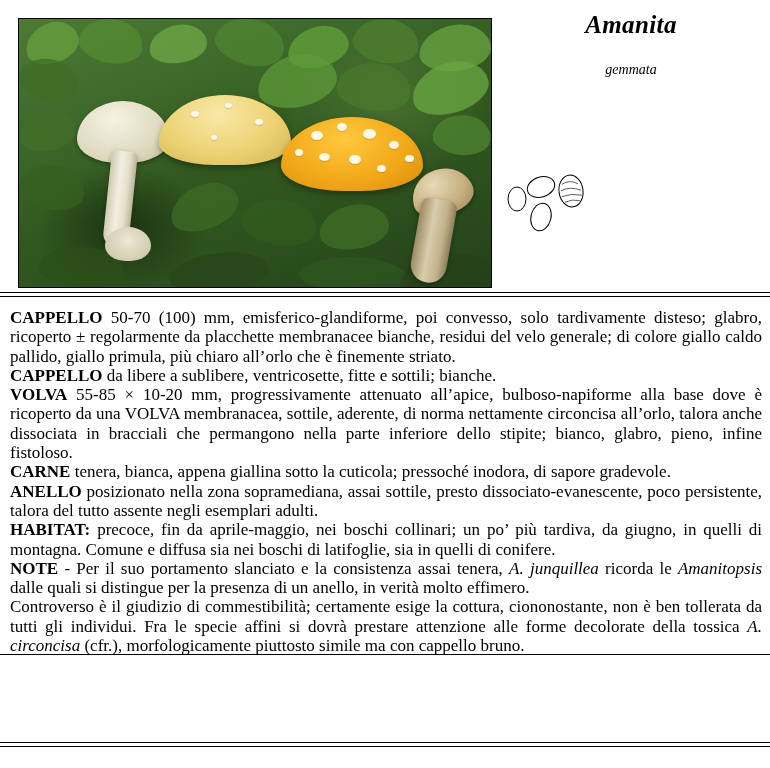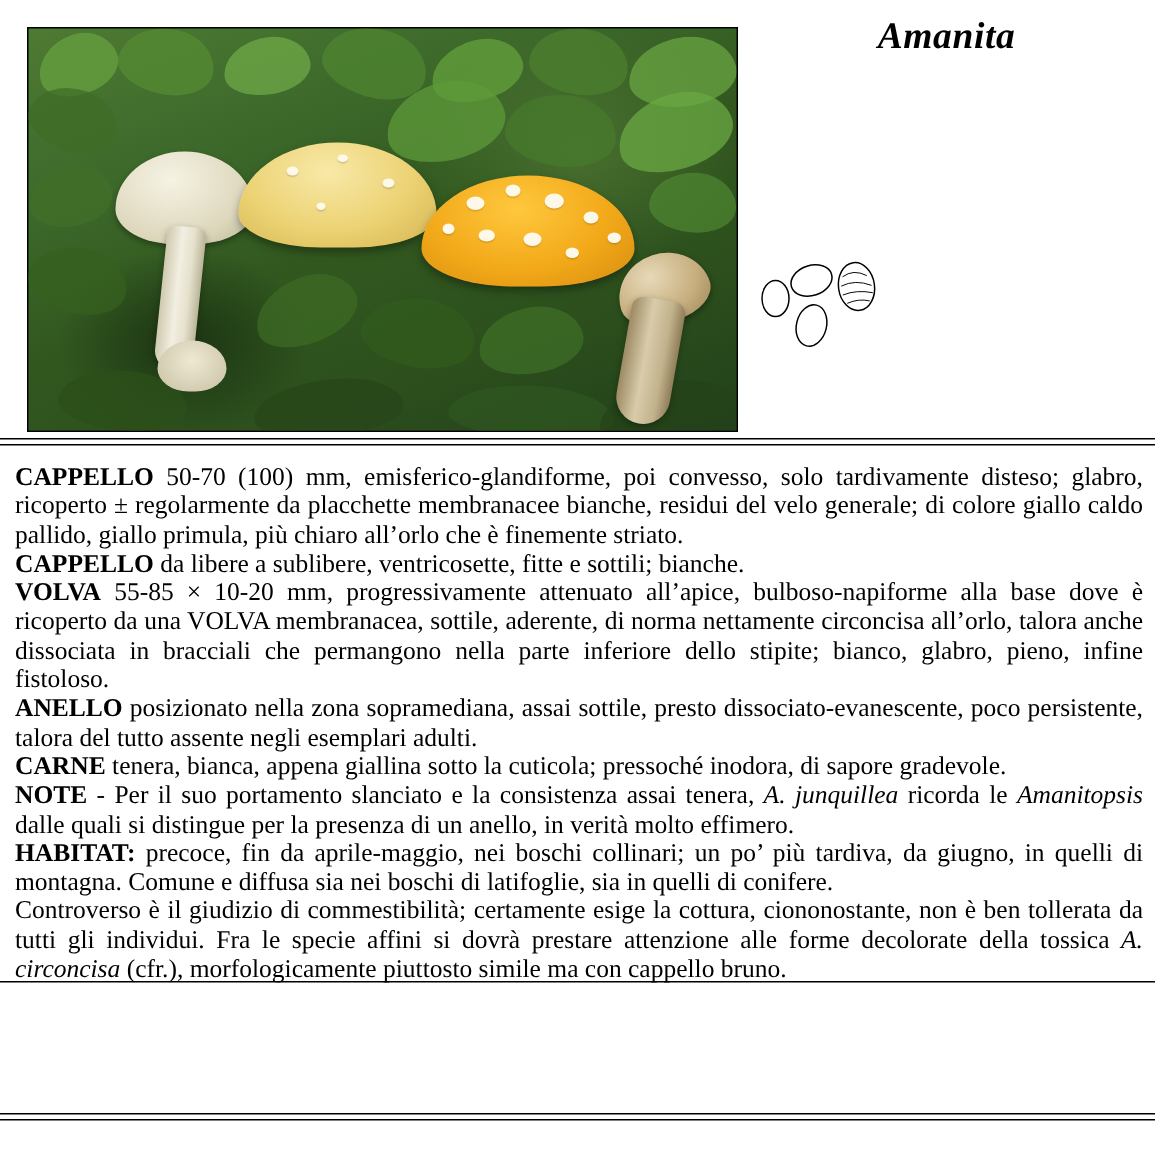--- a/index.html
+++ b/index.html
@@ -292,20 +292,21 @@
         <div class="spot" style="left:276px; top:130px; width:8px; height:7px;"></div>
         <div class="spot" style="left:386px; top:136px; width:9px; height:7px;"></div>
 
         <div class="cap-brown"></div>
         <div class="stem-brown"></div>
       </div>
     </div>
 
     <div class="title-block">
       <div class="genus">Amanita</div>
+      <div class="subtitle">gemmata</div>
     </div>
 
     <div class="spores">
       <svg width="120" height="80" viewBox="0 0 120 80">
         <ellipse cx="12" cy="34" rx="9" ry="12" fill="none" stroke="#000" stroke-width="1"></ellipse>
         <ellipse cx="36" cy="22" rx="14" ry="10" fill="none" stroke="#000" stroke-width="1" transform="rotate(-18 36 22)"></ellipse>
         <ellipse cx="36" cy="52" rx="10" ry="14" fill="none" stroke="#000" stroke-width="1" transform="rotate(14 36 52)"></ellipse>
         <ellipse cx="66" cy="26" rx="12" ry="16" fill="none" stroke="#000" stroke-width="1" transform="rotate(-8 66 26)"></ellipse>
         <g transform="rotate(-10 66 26)">
           <path d="M58 18 q8 -4 16 2" fill="none" stroke="#000" stroke-width="0.6"></path>
@@ -328,34 +329,34 @@
 
     <p>
       <span class="lead">CAPPELLO</span><span> da libere a sublibere, ventricosette, fitte e sottili; bianche.</span>
     </p>
 
     <p>
       <span class="lead">VOLVA</span><span> 55-85 × 10-20 mm, progressivamente attenuato all’apice, bulboso-napiforme alla base dove è ricoperto da una VOLVA membranacea, sottile, aderente, di norma nettamente circoncisa all’orlo, talora anche dissociata in bracciali che permangono nella parte inferiore dello stipite; bianco, glabro, pieno, infine fistoloso.</span>
     </p>
 
     <p>
+      <span class="lead">CARNE</span><span> tenera, bianca, appena giallina sotto la cuticola; pressoché inodora, di sapore gradevole.</span>
+    </p>
+
+    <p>
       <span class="lead">ANELLO</span><span> posizionato nella zona sopramediana, assai sottile, presto dissociato-evanescente, poco persistente, talora del tutto assente negli esemplari adulti.</span>
     </p>
 
-    <p>
-      <span class="lead">CARNE</span><span> tenera, bianca, appena giallina sotto la cuticola; pressoché inodora, di sapore gradevole.</span>
-    </p>
-
+
+    <p>
+      <span class="lead">HABITAT:</span><span> precoce, fin da aprile-maggio, nei boschi collinari; un po’ più tardiva, da giugno, in quelli di montagna. Comune e diffusa sia nei boschi di latifoglie, sia in quelli di conifere.</span>
+    </p>
 
     <p>
       <span class="lead">NOTE</span><span> - Per il suo portamento slanciato e la consistenza assai tenera, </span><span class="it">A. junquillea</span><span> ricorda le </span><span class="it">Amanitopsis</span><span> dalle quali si distingue per la presenza di un anello, in verità molto effimero.</span>
-    </p>
-
-    <p>
-      <span class="lead">HABITAT:</span><span> precoce, fin da aprile-maggio, nei boschi collinari; un po’ più tardiva, da giugno, in quelli di montagna. Comune e diffusa sia nei boschi di latifoglie, sia in quelli di conifere.</span>
     </p>
 
     <p>
       <span>Controverso è il giudizio di commestibilità; certamente esige la cottura, ciononostante, non è ben tollerata da tutti gli individui. Fra le specie affini si dovrà prestare attenzione alle forme decolorate della tossica </span><span class="it">A. circoncisa</span><span> (cfr.), morfologicamente piuttosto simile ma con cappello bruno.</span>
     </p>
   </div>
 
   <div class="rule-bottom"></div>
   <div class="rule-bottom2"></div>
   <div class="rule-bottom3"></div>

